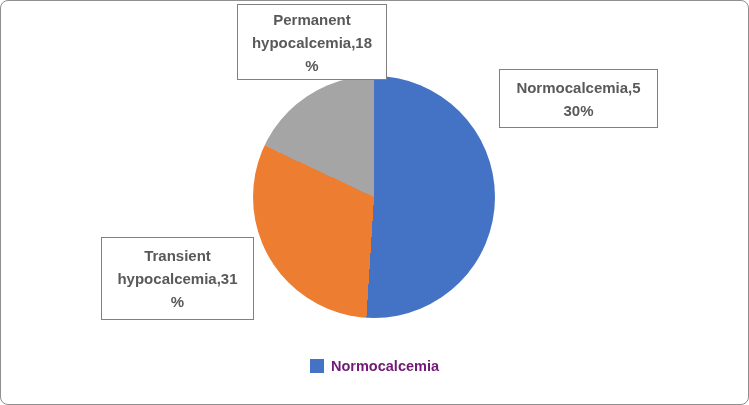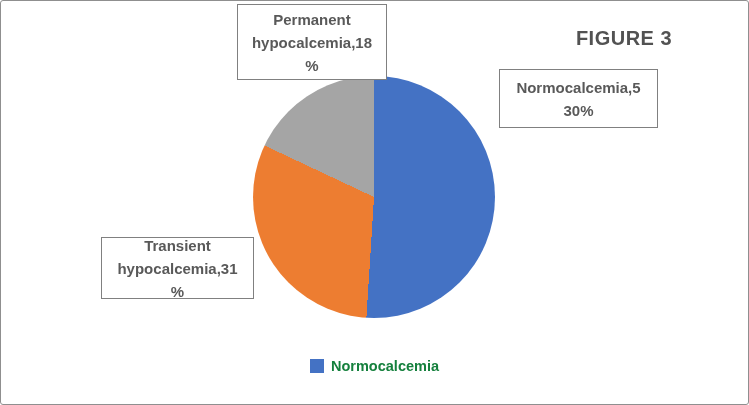--- a/index.html
+++ b/index.html
@@ -7,21 +7,21 @@
     padding: 0;
     background: #ffffff;
     font-family: "Liberation Sans", sans-serif;
   }
   .canvas {
     position: relative;
     width: 749px;
     height: 405px;
     background: #ffffff;
     border: 1px solid #8f8f8f;
-    border-radius: 3px;
+    border-radius: 8px;
     box-sizing: border-box;
     overflow: hidden;
   }
   .fig-title {
     position: absolute;
     left: 523px;
     top: 26px;
     width: 200px;
     text-align: center;
     font-size: 20px;
@@ -48,21 +48,21 @@
     text-align: center;
     white-space: pre-line;
     font-size: 15px;
     font-weight: bold;
     color: #595959;
     line-height: 23px;
     z-index: 3;
   }
   .label-box.permanent { left: 236px; top: 3px;   width: 150px; height: 76px; }
   .label-box.normo     { left: 498px; top: 68px;  width: 159px; height: 59px; }
-  .label-box.transient { left: 100px; top: 236px; width: 153px; height: 62px; }
+  .label-box.transient { left: 100px; top: 236px; width: 153px; height: 83px; }
   .legend {
     position: absolute;
     left: 0;
     top: 357px;
     width: 100%;
     display: flex;
     justify-content: center;
     align-items: center;
     gap: 26px;
   }
@@ -73,34 +73,33 @@
   }
   .swatch {
     width: 14px;
     height: 14px;
     display: inline-block;
     flex: 0 0 auto;
   }
   .legend-label {
     font-size: 14.5px;
     font-weight: bold;
-    color: #15803d;
+    color: #701a75;
     white-space: nowrap;
   }
 </style>
 </head>
 <body>
 
 <div class="canvas">
 
   <div class="label-box permanent">Permanent
 hypocalcemia,18
 %</div>
 
-  <div class="fig-title">FIGURE 3</div>
 
   <div class="label-box normo">Normocalcemia,5
 30%</div>
 
   <div class="pie" id="pie" style="background: conic-gradient(rgb(68, 114, 196) 0deg, rgb(68, 114, 196) 183.6deg, rgb(237, 125, 49) 183.6deg, rgb(237, 125, 49) 295.2deg, rgb(165, 165, 165) 295.2deg, rgb(165, 165, 165) 360deg);"></div>
 
   <div class="label-box transient">Transient
 hypocalcemia,31
 %</div>
 

